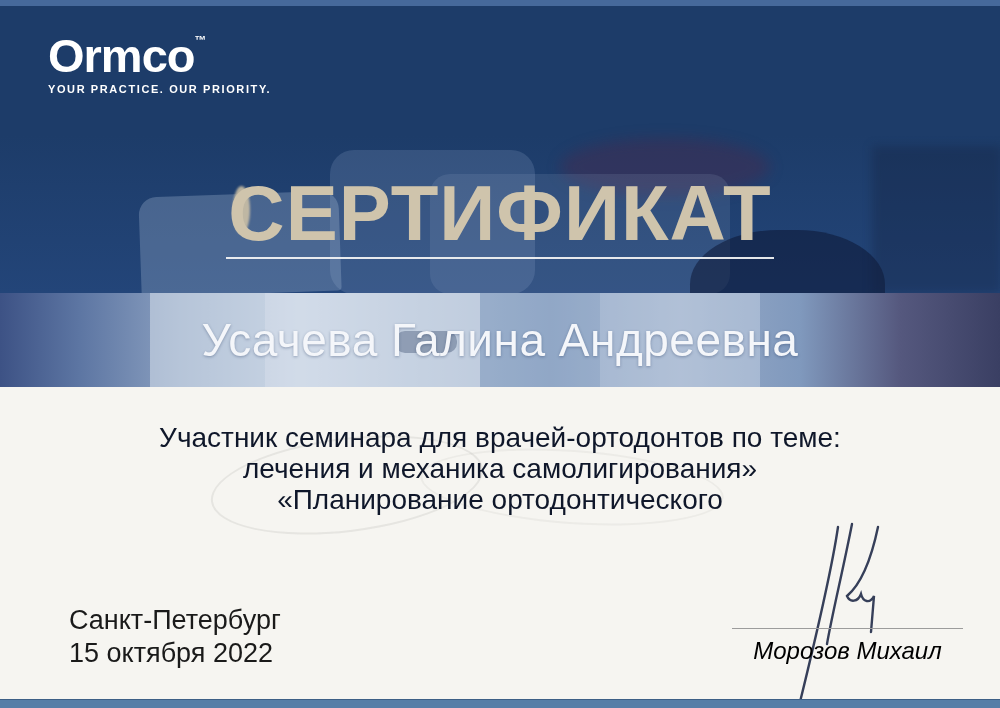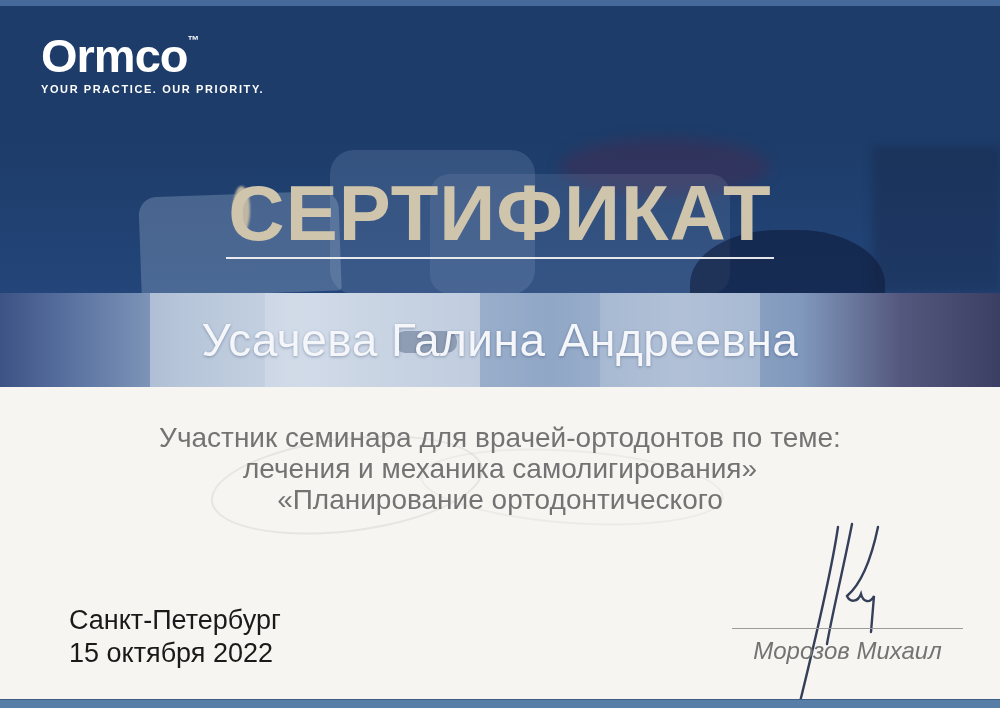--- a/index.html
+++ b/index.html
@@ -10,21 +10,21 @@
   }
   
   .edge-top{position:absolute;left:0;top:0;width:100%;height:6px;background:var(--scan_edge_top,#46699b);}
   .edge-bottom{position:absolute;left:0;bottom:0;width:100%;height:8px;background:var(--scan_edge_bottom,#567ea7);border-top:1px solid #3d5f86;}
   
   .band-top{
     position:absolute;left:0;top:6px;width:100%;height:287px;
     background:linear-gradient(180deg,var(--top_band,#1d3c69) 0%,#1d3c69 45%,#234579 100%);
     overflow:hidden;
   }
-  .logo{position:absolute;left:41px;top:24px;color:#fff;}
+  .logo{position:absolute;left:48px;top:24px;color:#fff;}
   .logo .brand{font-size:47px;font-weight:bold;letter-spacing:-1px;line-height:1.1;}
   .logo sup{font-size:12px;font-weight:bold;vertical-align:28px;letter-spacing:0;}
   .logo .tagline{font-size:11px;font-weight:bold;letter-spacing:1.6px;margin-top:1px;}
   .title{
     position:absolute;left:0;top:168px;width:100%;text-align:center;
     font-size:78px;font-weight:bold;letter-spacing:1px;line-height:1;
     color:var(--title_text,#cfc4ac);
   }
   .title-rule{position:absolute;left:226px;top:251px;width:548px;height:2px;background:rgba(246,246,246,.92);}
   
@@ -50,32 +50,32 @@
   .np3{left:480px;width:120px;background:rgba(190,205,225,.3);}
   .np4{left:600px;width:160px;background:rgba(215,225,238,.4);}
   .np5{left:395px;top:38px;width:62px;height:22px;background:rgba(40,60,95,.35);border-radius:10px;}
   .recipient{
     position:relative;z-index:2;color:#f4f6fa;font-size:46px;letter-spacing:.5px;
     text-shadow:0 1px 3px rgba(20,40,80,.35);
   }
   
   .description{
     position:absolute;left:0;top:422px;width:100%;text-align:center;
-    font-size:28px;line-height:31px;color:#737373;
+    font-size:28px;line-height:31px;color:#0f172a;
   }
   .faint{position:absolute;border:2px solid rgba(175,175,168,.22);border-radius:50%;}
   .faint1{left:210px;top:438px;width:270px;height:90px;transform:rotate(-7deg);}
   .faint2{left:420px;top:450px;width:300px;height:70px;transform:rotate(4deg);border-color:rgba(175,175,168,.14);}
   .place-date{position:absolute;left:57px;top:604px;font-size:27px;color:#1a1a1a;line-height:33px;margin-left:12px;}
   
   .sig-svg{position:absolute;left:710px;top:505px;width:260px;height:200px;pointer-events:none;}
   .sig-line{position:absolute;left:732px;top:628px;width:231px;height:1px;background:#9c9c9c;}
   .signer{
     position:absolute;left:732px;top:637px;width:231px;text-align:center;
-    font-size:24px;font-style:italic;color:#737373;
+    font-size:24px;font-style:italic;color:#000000;
   }
 </style>
 </head>
 <body>
 
 <div class="page">
 
   <div class="edge-top"></div>
 
   <div class="band-top">

